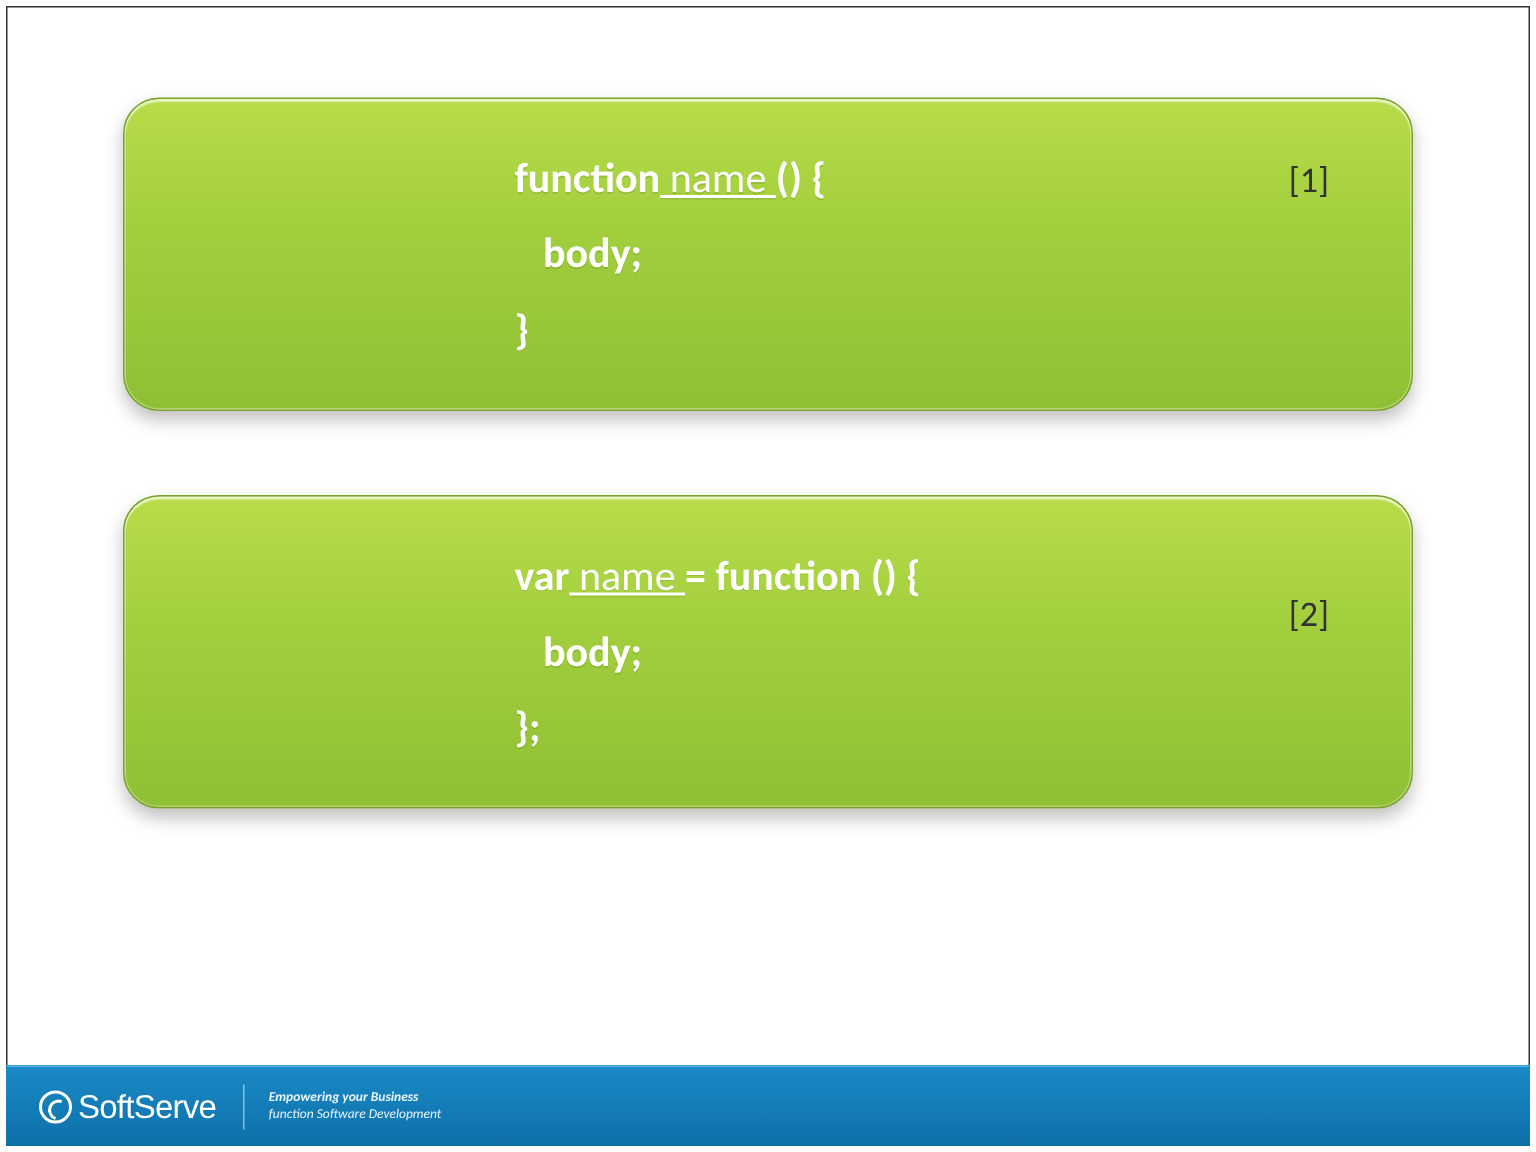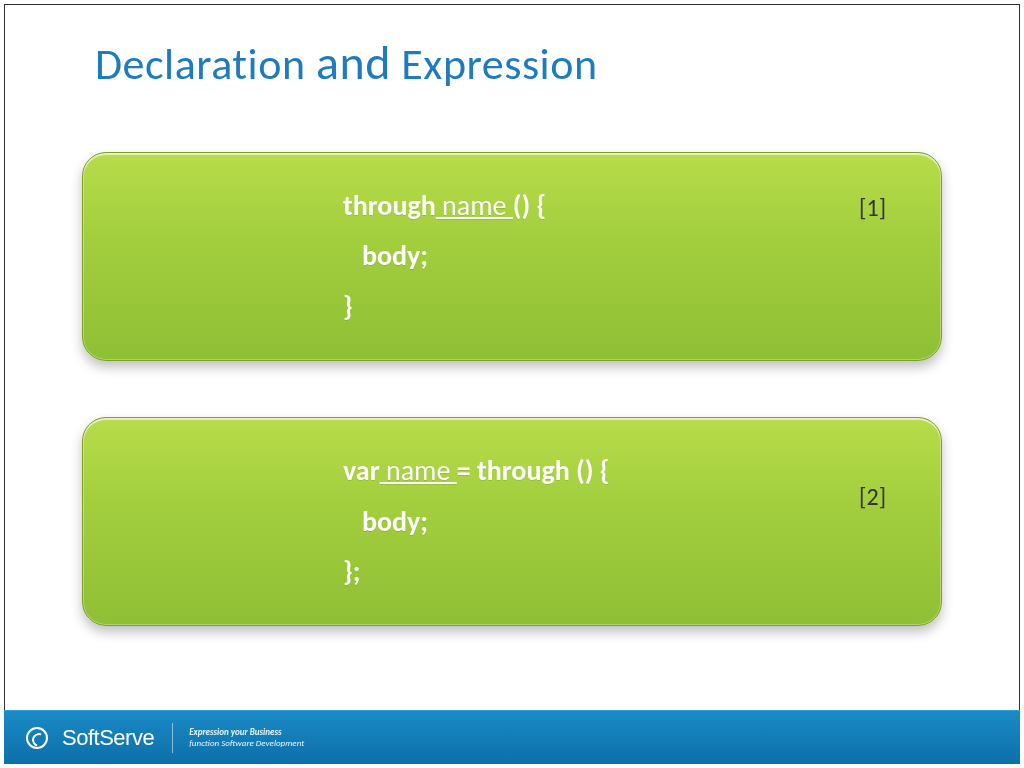--- a/index.html
+++ b/index.html
@@ -63,21 +63,21 @@
     background: linear-gradient(to bottom, #1a8ac6 0%, #0d6fa8 100%);
     border-top: 1px solid #2aa0dd;
     display: flex;
     align-items: center;
     padding-left: 22px;
     color: #fff;
   }
   .logo {
     display: flex;
     align-items: center;
-    gap: 14px;
+    gap: 4px;
     font-family: Arial, sans-serif;
   }
   .logo-mark {
     width: 22px; height: 22px;
     border: 2.2px solid #fff;
     border-radius: 50%;
     position: relative;
   }
   .logo-mark::before {
     content: "";
@@ -104,51 +104,46 @@
     line-height: 1.2;
     color: #e8f4fb;
   }
   .tagline .line1 { font-weight: 700; }
 </style>
 </head>
 <body>
 
 <div class="slide-frame">
 
-  <h1 class="title">
-    <span class="decl">Declaration</span>
-    <span class="and">and</span>
-    <span class="decl">Expression</span>
-  </h1>
 
   <div class="card card-1">
     <div class="tag tag-1">[1]</div>
     <div id="code1">
-        <div class="code-line"><span>through</span><span class="code-thin"> name </span><span>() {</span></div>
+        <div class="code-line"><span>function</span><span class="code-thin"> name </span><span>() {</span></div>
         <div class="code-line"><span>   body;</span></div>
         <div class="code-line"><span>}</span></div>
       </div>
   </div>
 
   <div class="card card-2">
     <div class="tag tag-2">[2]</div>
     <div id="code2">
-        <div class="code-line"><span>var</span><span class="code-thin"> name </span><span>= through () {</span></div>
+        <div class="code-line"><span>var</span><span class="code-thin"> name </span><span>= function () {</span></div>
         <div class="code-line"><span>   body;</span></div>
         <div class="code-line"><span>};</span></div>
       </div>
   </div>
 
 </div>
 
 <div class="footer">
   <div class="logo">
     <div class="logo-mark"></div>
     <div class="logo-text">
       <span class="soft">Soft</span><span class="serve">Serve</span>
     </div>
   </div>
   <div class="divider"></div>
   <div class="tagline">
-    <div class="line1">Expression your Business</div>
+    <div class="line1">Empowering your Business</div>
     <div>function Software Development</div>
   </div>
 </div>
 
 </body></html>

